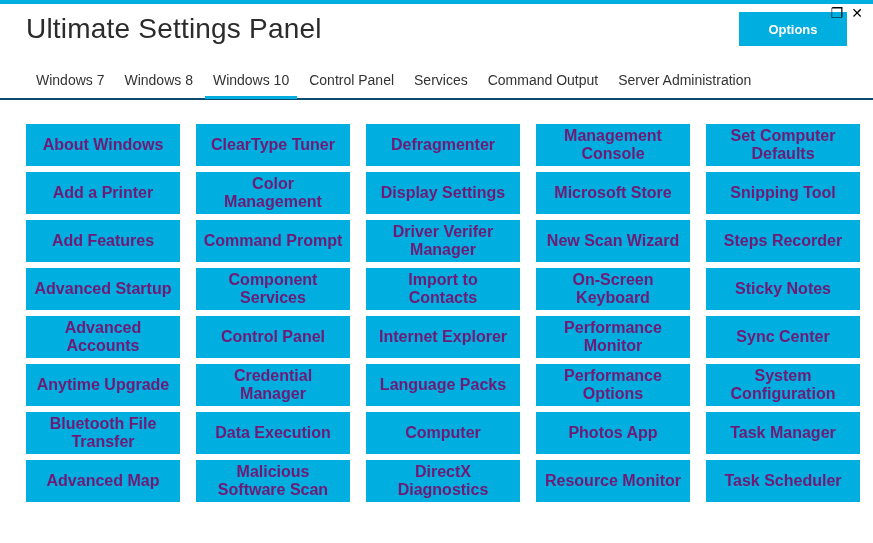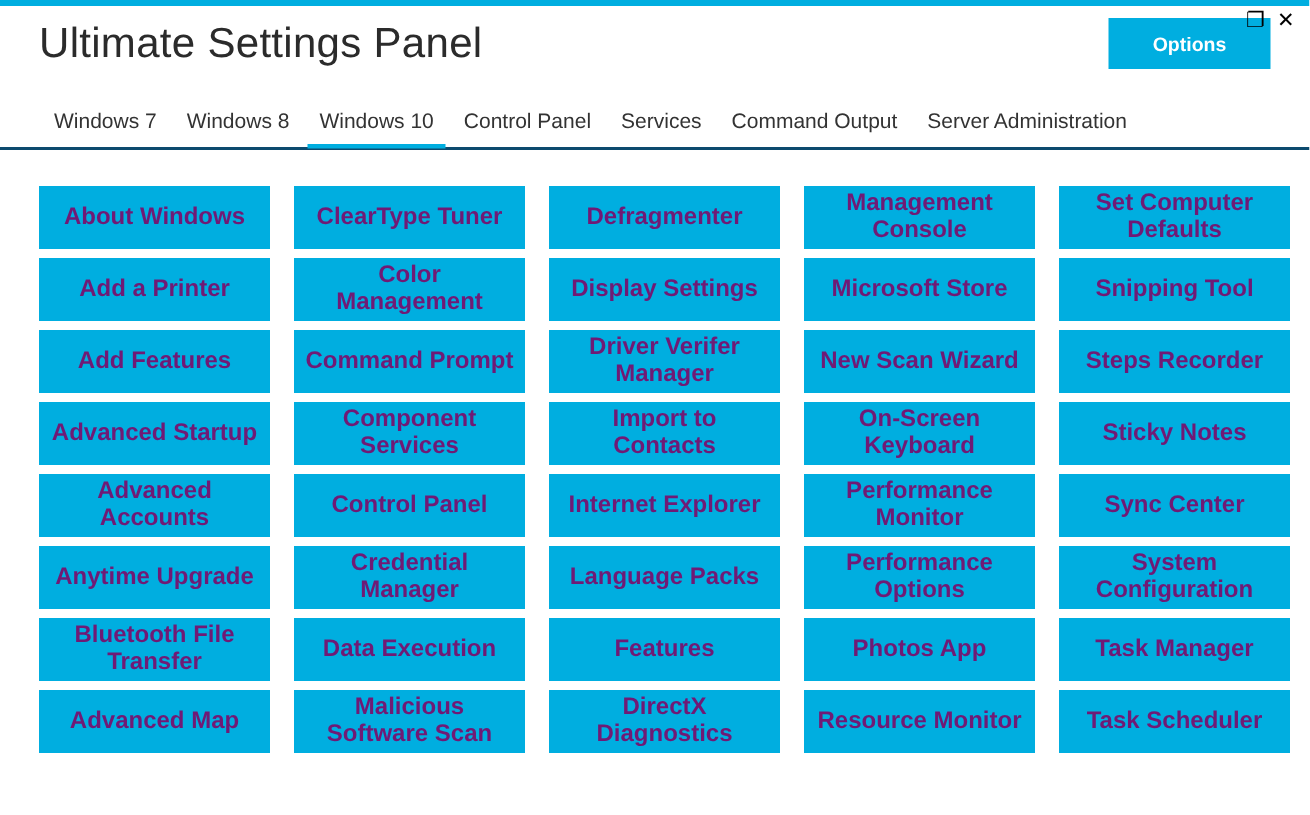--- a/index.html
+++ b/index.html
@@ -70,21 +70,21 @@
       <div class="tile">Internet Explorer</div>
       <div class="tile">Performance Monitor</div>
       <div class="tile">Sync Center</div>
       <div class="tile">Anytime Upgrade</div>
       <div class="tile">Credential Manager</div>
       <div class="tile">Language Packs</div>
       <div class="tile">Performance Options</div>
       <div class="tile">System Configuration</div>
       <div class="tile">Bluetooth File Transfer</div>
       <div class="tile">Data Execution</div>
-      <div class="tile">Features</div>
+      <div class="tile">Computer</div>
       <div class="tile">Photos App</div>
       <div class="tile">Task Manager</div>
       <div class="tile">Advanced Map</div>
       <div class="tile">Malicious Software Scan</div>
       <div class="tile">DirectX Diagnostics</div>
       <div class="tile">Resource Monitor</div>
       <div class="tile">Task Scheduler</div>
     </div>
 </div>
 

